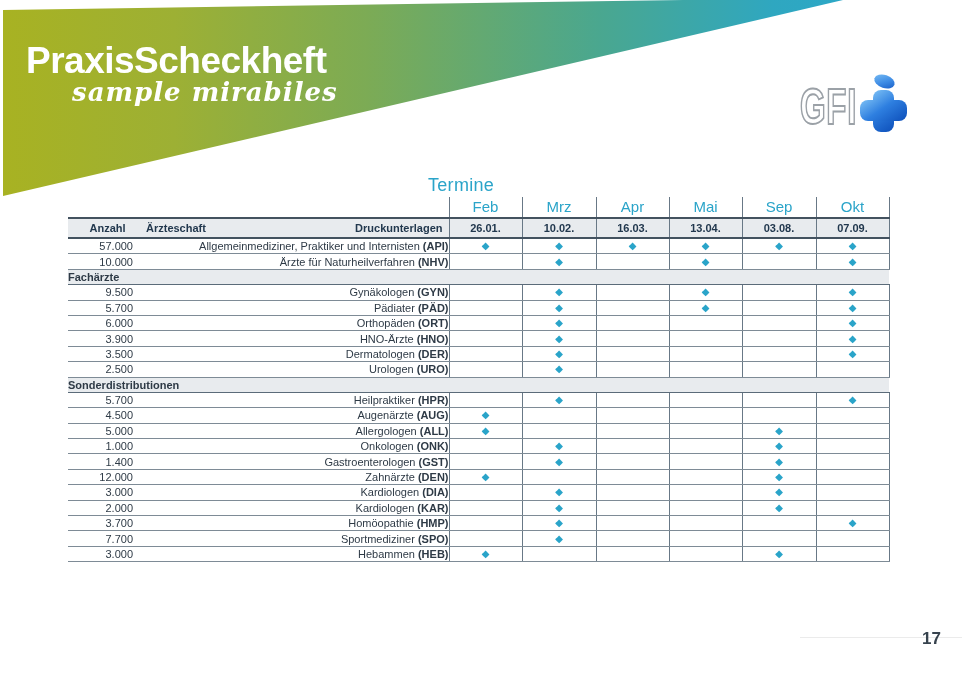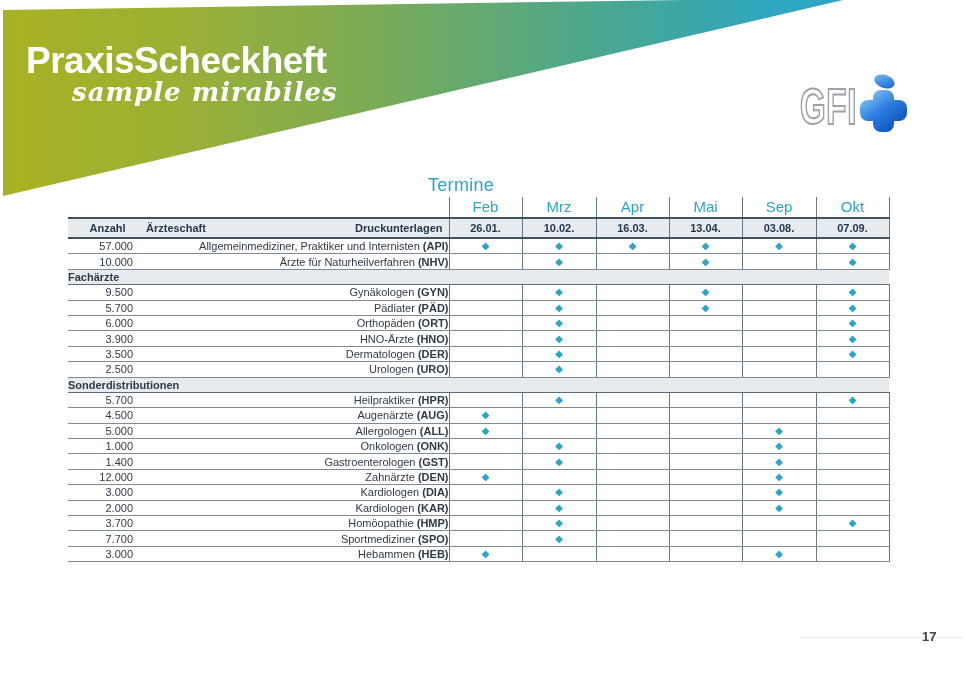--- a/index.html
+++ b/index.html
@@ -80,21 +80,21 @@
   tbody td.num{text-align:right;padding-right:7px;}
   tbody td.label{padding-left:6px;text-align:right;}
   tbody td.label b{font-weight:bold;}
   tbody tr.section td{
     background:var(--gray-bg);font-weight:bold;
     border-bottom:1px solid #5B6B79;border-top:1px solid #5B6B79;text-align:left;margin-left:47px;
   }
   td.mark{color:var(--accent);font-size:10px;}
   
   .footer-line{position:absolute;left:800px;top:637px;width:162px;height:1px;background:#EBEBEB;}
-  .page-number{position:absolute;left:922px;top:629px;font-size:13px;font-weight:bold;color:#37434E;}
+  .page-number{position:absolute;left:922px;top:629px;font-size:17px;font-weight:bold;color:#37434E;}
 </style>
 </head>
 <body>
 
 <div class="page">
 
   <div class="banner"></div>
   <div class="page-title">PraxisScheckheft</div>
   <div class="page-subtitle">sample mirabiles</div>
 

